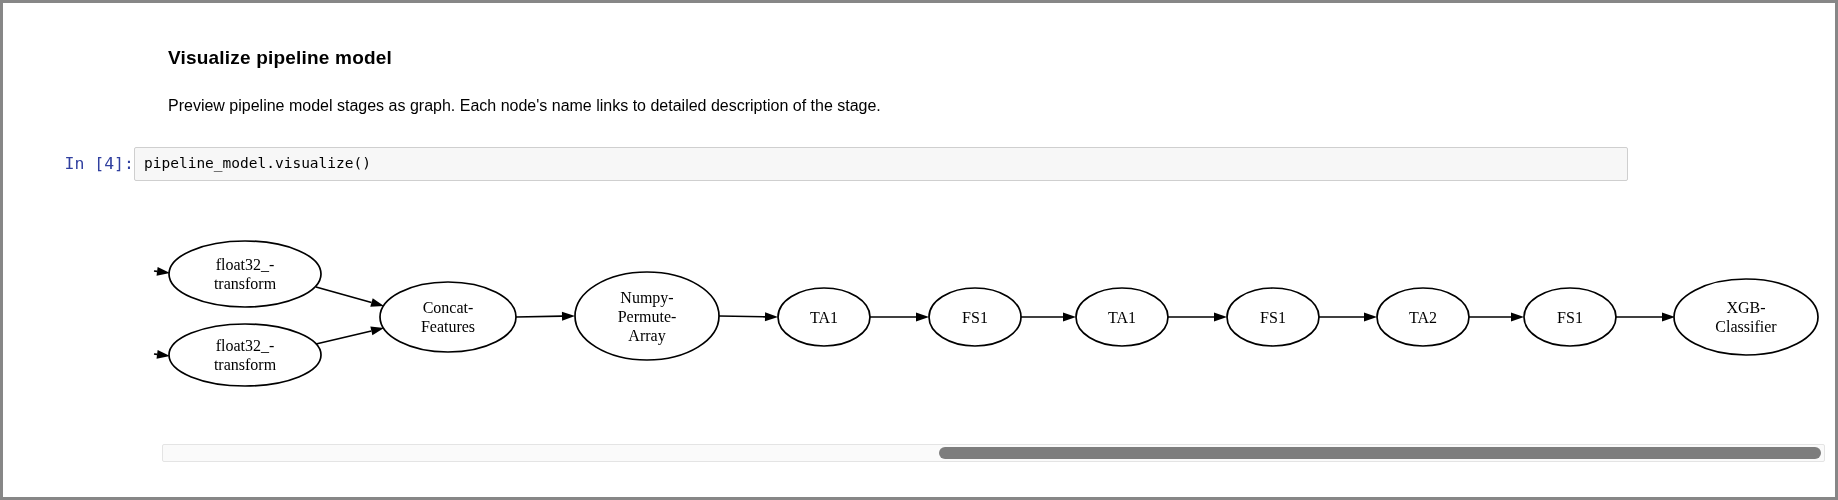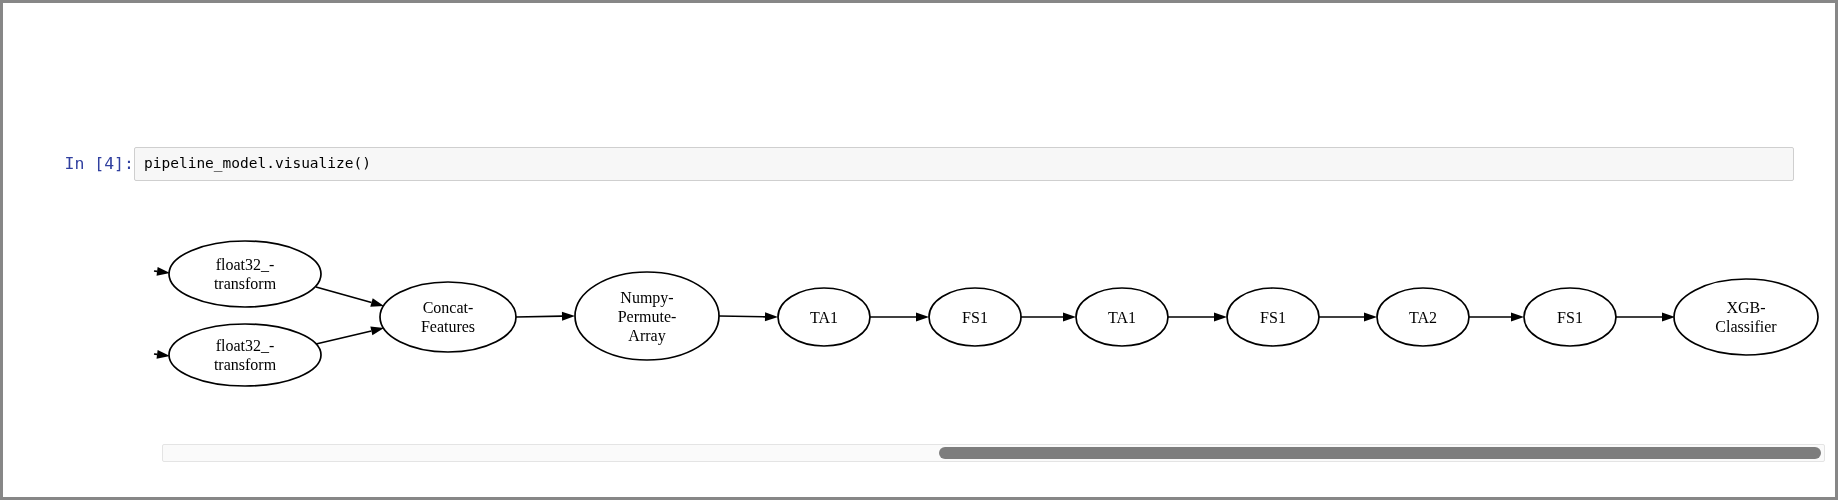--- a/index.html
+++ b/index.html
@@ -43,21 +43,21 @@
     text-align: right;
     font-family: "DejaVu Sans Mono", monospace;
     font-size: 16.5px;
     color: var(--prompt-color, #303f9f);
     white-space: pre;
   }
   .code-box {
     position: absolute;
     left: 131px;
     top: 144px;
-    width: 1660px;
+    width: 1494px;
     height: 34px;
     background: var(--input-bg, #f7f7f7);
     border: 1px solid var(--input-border, #cfcfcf);
     border-radius: 2px;
   }
   .code-text {
     position: absolute;
     left: 9px;
     top: 7px;
     font-family: "DejaVu Sans Mono", monospace;
@@ -98,21 +98,23 @@
     height: 12px;
     border-radius: 6.5px;
     background: var(--thumb-color, #7d7d7d);
   }
 </style>
 </head>
 <body>
 
 <div class="window" style="--win-border: #878787; --win-bg: #ffffff; --prompt-color: #303f9f; --input-bg: #f7f7f7; --input-border: #cfcfcf; --track-color: #fafafa; --track-border: #e4e4e4; --thumb-color: #7d7d7d;">
 
-
+  <div class="md-title">Visualize pipeline model</div>
+
+  <div class="md-desc">Preview pipeline model stages as graph. Each node's name links to detailed description of the stage.</div>
 
   <div class="prompt">In [4]:</div>
 
   <div class="code-box">
     <div class="code-text">pipeline_model.visualize()</div>
   </div>
 
   <div class="graph-area">
     <svg id="pipeline-svg" width="1838" height="500" viewBox="0 0 1838 500" xmlns="http://www.w3.org/2000/svg">
         <line x1="151" y1="268" x2="154.10038760272232" y2="268.38754845034026" stroke="#000000" stroke-width="1.7"></line>

